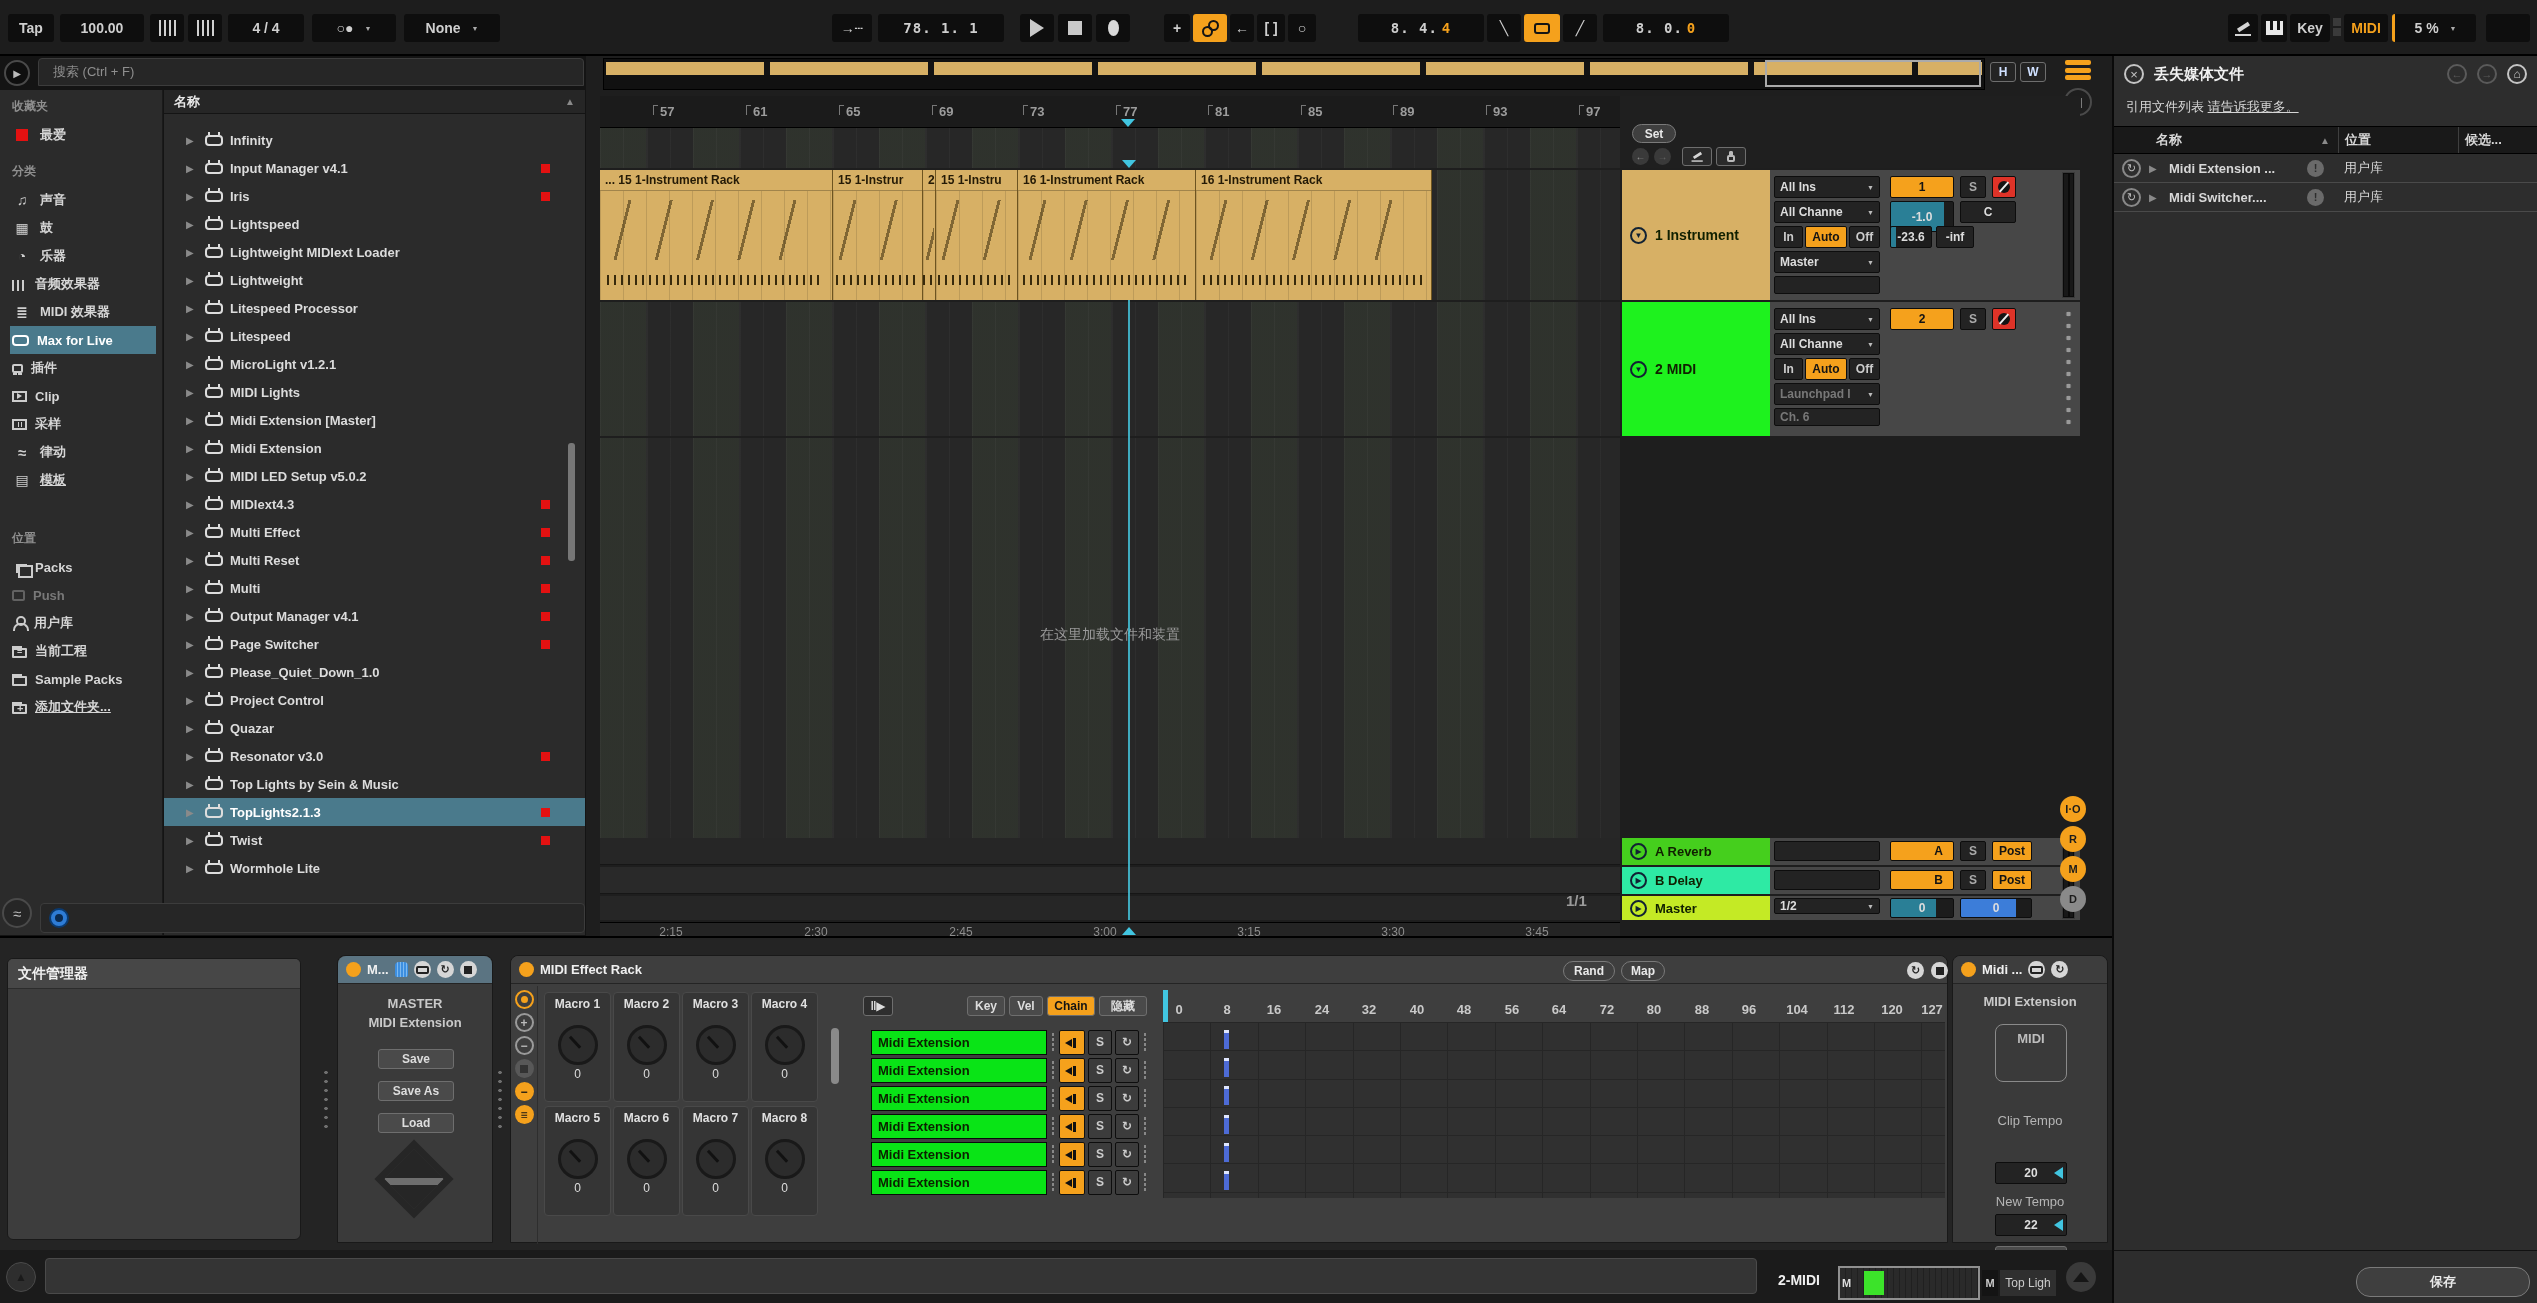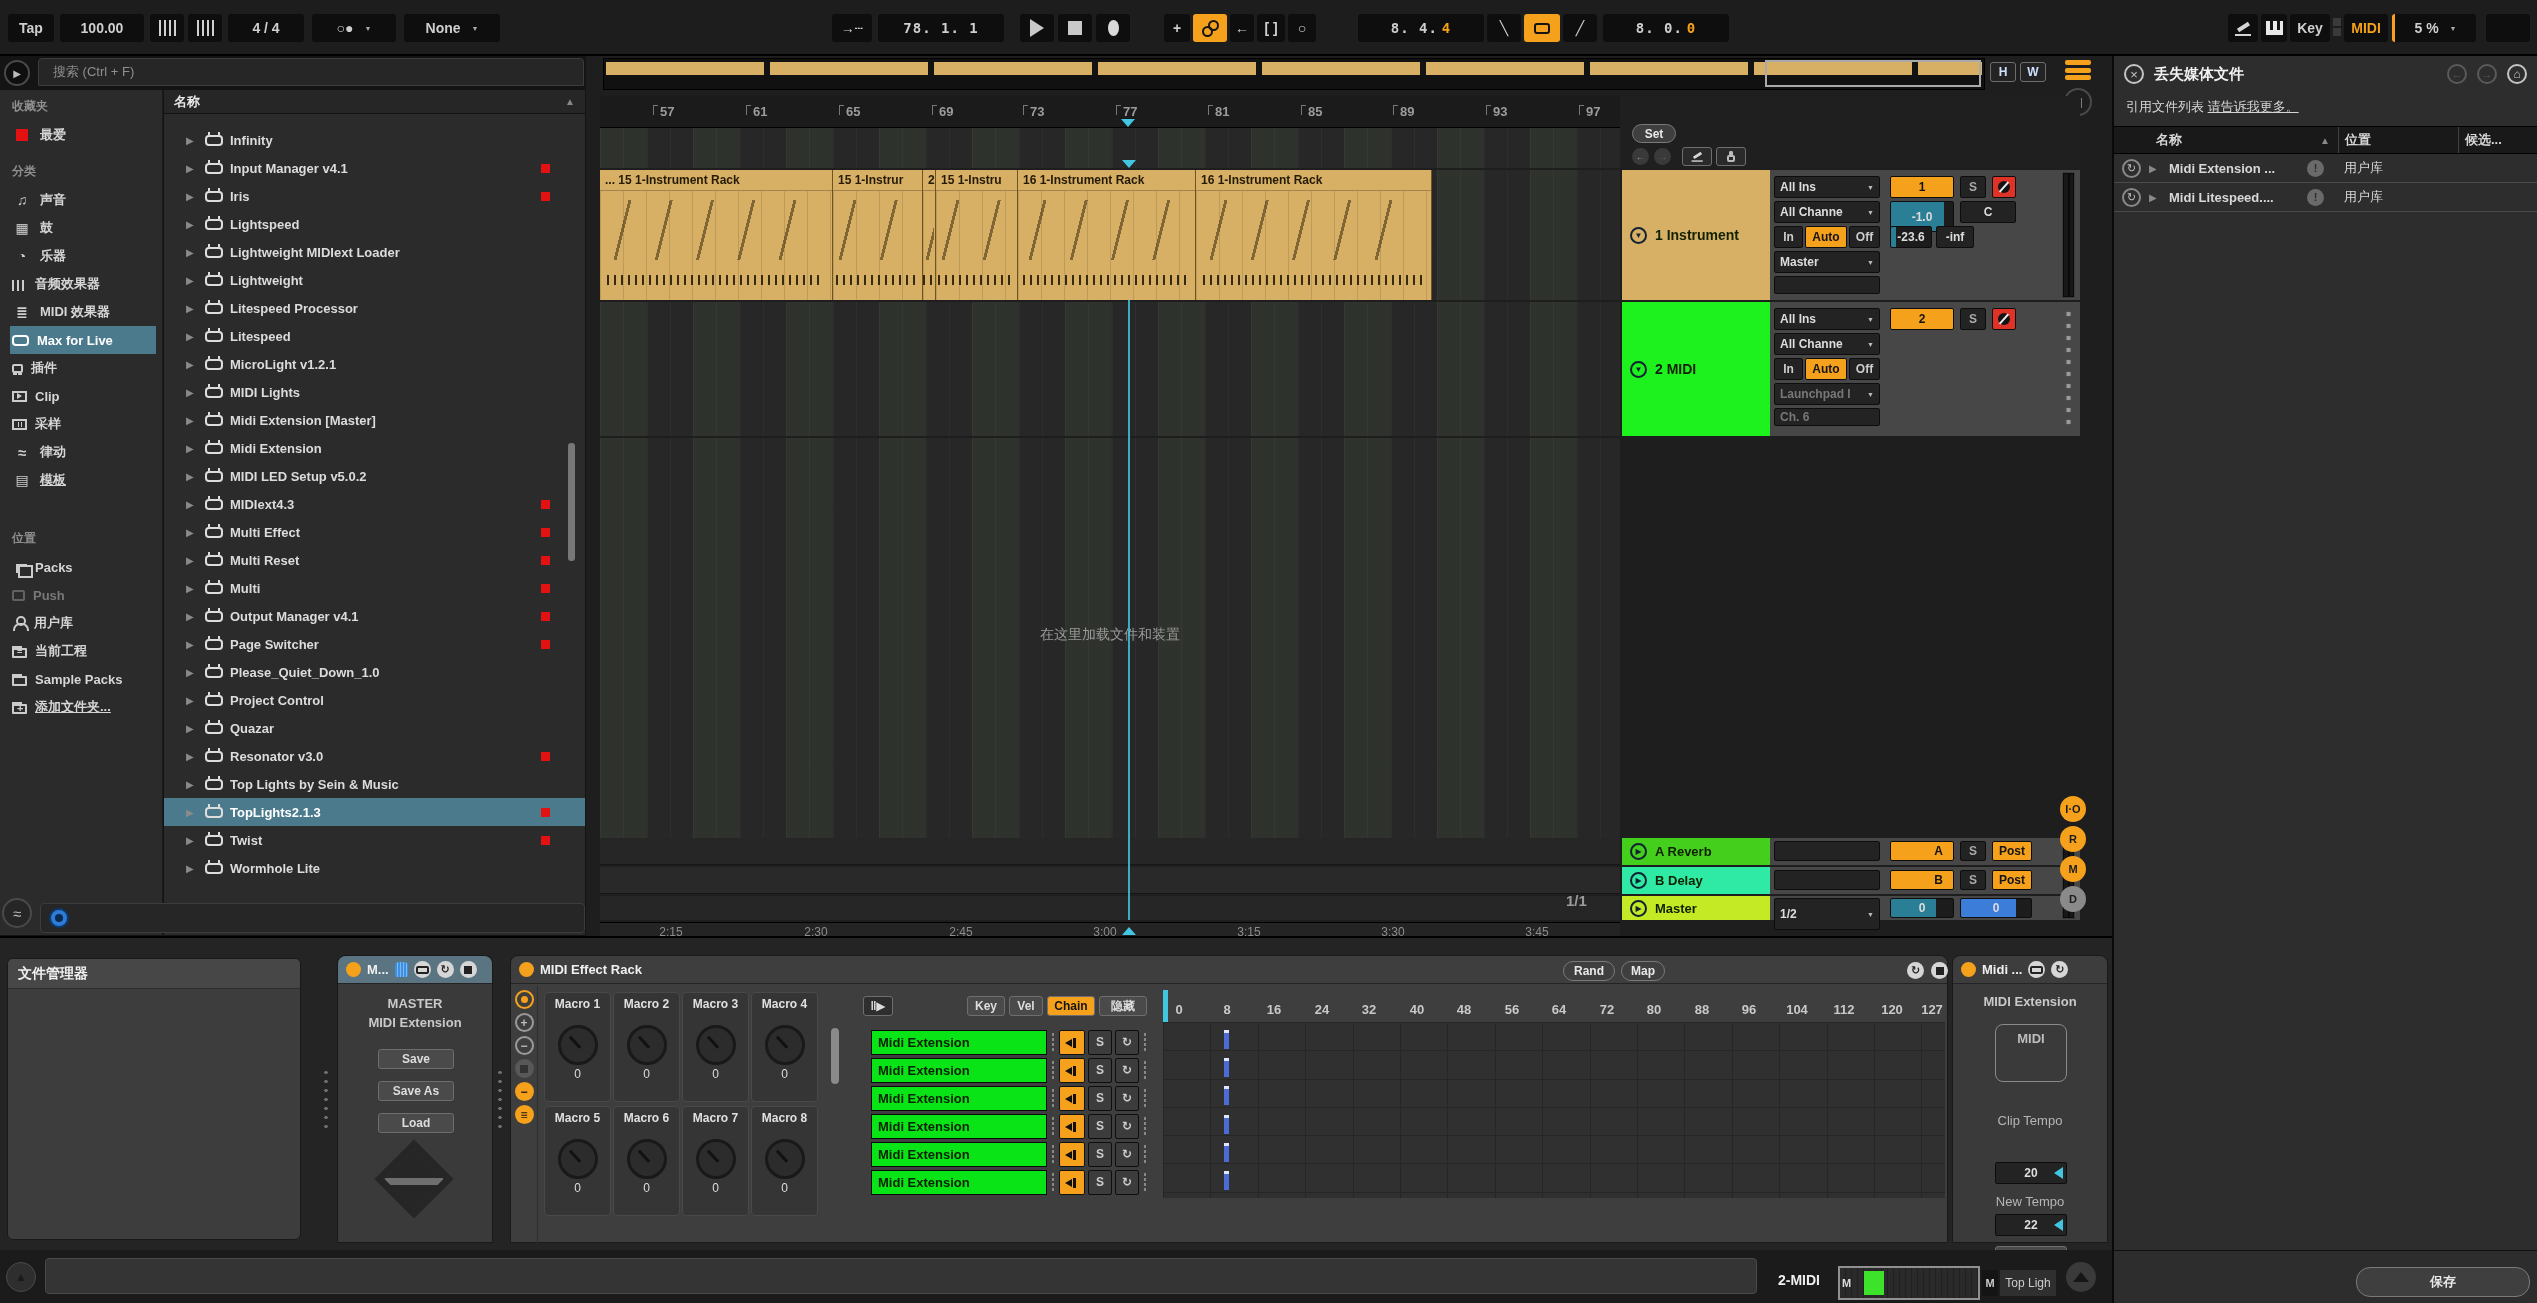--- a/index.html
+++ b/index.html
@@ -750,21 +750,21 @@
       <i></i>
     </div>
 </div>
 <div class="abs" style="left:1622px;top:896px;width:458px;height:24px;background:#474747">
  <div class="rname" style="background:var(--retm);font-size:13px">
       <span class="foldc">
         <span>▶</span>
       </span>
       <span>Master</span>
     </div>
- <div class="hbox" style="left:152px;top:2px;width:106px;height:32px">
+ <div class="hbox" style="left:152px;top:2px;width:106px;height:16px">
       <span>1/2</span>
       <span class="ar">▼</span>
     </div>
  <div class="hbox cen" style="left:268px;top:2px;width:64px;height:20px;background:linear-gradient(90deg,var(--teal) 0 72%,#1c1c1c 72%)">0</div>
  <div class="hbox cen" style="left:338px;top:2px;width:72px;height:20px;background:linear-gradient(90deg,var(--blue) 0 78%,#1c1c1c 78%)">0</div>
  <div class="meter2" style="left:440px;top:1px;height:22px">
       <i></i>
       <i></i>
     </div>
 </div>
@@ -1075,21 +1075,21 @@
           <span>!</span>
         </span>
     <span style="padding-left:12px">用户库</span>
    </div>
 
    <div style="display:flex;align-items:center;height:29px;border-bottom:1px solid #4a4a4a;gap:8px;padding-left:8px">
     <span class="circ" style="width:19px;height:19px;border:2px solid #888;color:#bbb;font-size:11px;flex:none">
           <span>↻</span>
         </span>
     <span class="tri">▶</span>
-    <span style="font-weight:bold;width:130px">Midi Litespeed....</span>
+    <span style="font-weight:bold;width:130px">Midi Switcher....</span>
     <span class="circ" style="width:17px;height:17px;background:#6a6a6a;color:#2d2d2d;font-weight:bold;font-size:11px;flex:none">
           <span>!</span>
         </span>
     <span style="padding-left:12px">用户库</span>
    </div>
   </div>
 </div>
 <div id="psave">
  <div class="pill" style="position:absolute;left:242px;top:16px;width:174px;height:30px;font-size:13px">
       <span>保存</span>

